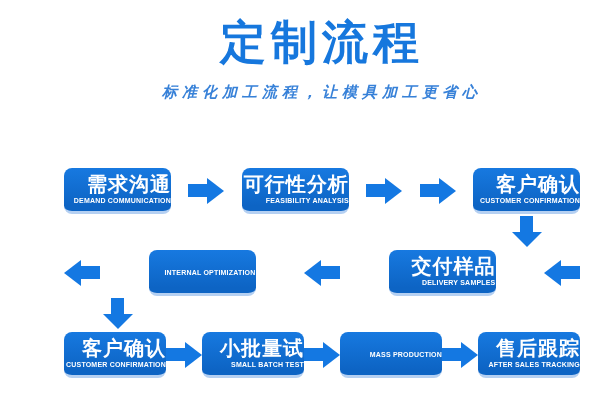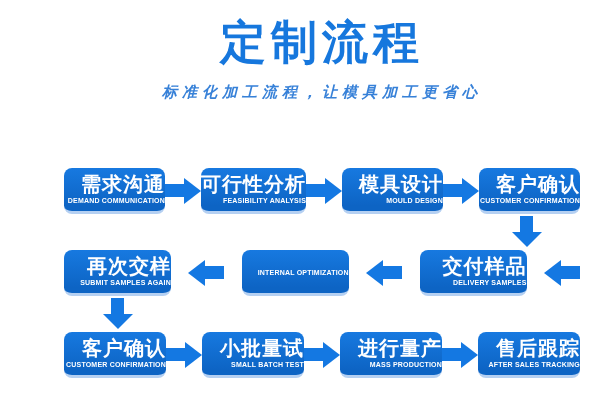--- a/index.html
+++ b/index.html
@@ -131,48 +131,40 @@
           <div class="head-right"></div>
         </div>
       <div class="box">
         <div class="zh">可行性分析</div>
         <div class="en">FEASIBILITY ANALYSIS</div>
       </div>
       <div class="arrow-h">
           <div class="shaft"></div>
           <div class="head-right"></div>
         </div>
-      <div class="box">
-        <div class="zh">模具设计</div>
-        <div class="en">MOULD DESIGN</div>
-      </div>
       <div class="arrow-h">
           <div class="shaft"></div>
           <div class="head-right"></div>
         </div>
       <div class="box">
         <div class="zh">客户确认</div>
         <div class="en">CUSTOMER CONFIRMATION</div>
       </div>
     </div>
 
     <div class="connector align-right">
       <div class="col">
         <div class="arrow-v">
             <div class="shaft-v"></div>
             <div class="head-down"></div>
           </div>
       </div>
     </div>
 
     <div class="row">
-      <div class="box">
-        <div class="zh">再次交样</div>
-        <div class="en">SUBMIT SAMPLES AGAIN</div>
-      </div>
       <div class="arrow-h">
           <div class="head-left"></div>
           <div class="shaft"></div>
         </div>
       <div class="box">
         <div class="en">INTERNAL OPTIMIZATION</div>
       </div>
       <div class="arrow-h">
           <div class="head-left"></div>
           <div class="shaft"></div>
@@ -207,21 +199,20 @@
         </div>
       <div class="box">
         <div class="zh">小批量试</div>
         <div class="en">SMALL BATCH TEST</div>
       </div>
       <div class="arrow-h">
           <div class="shaft"></div>
           <div class="head-right"></div>
         </div>
       <div class="box">
-        <div class="zh">进行量产</div>
         <div class="en">MASS PRODUCTION</div>
       </div>
       <div class="arrow-h">
           <div class="shaft"></div>
           <div class="head-right"></div>
         </div>
       <div class="box">
         <div class="zh">售后跟踪</div>
         <div class="en">AFTER SALES TRACKING</div>
       </div>

